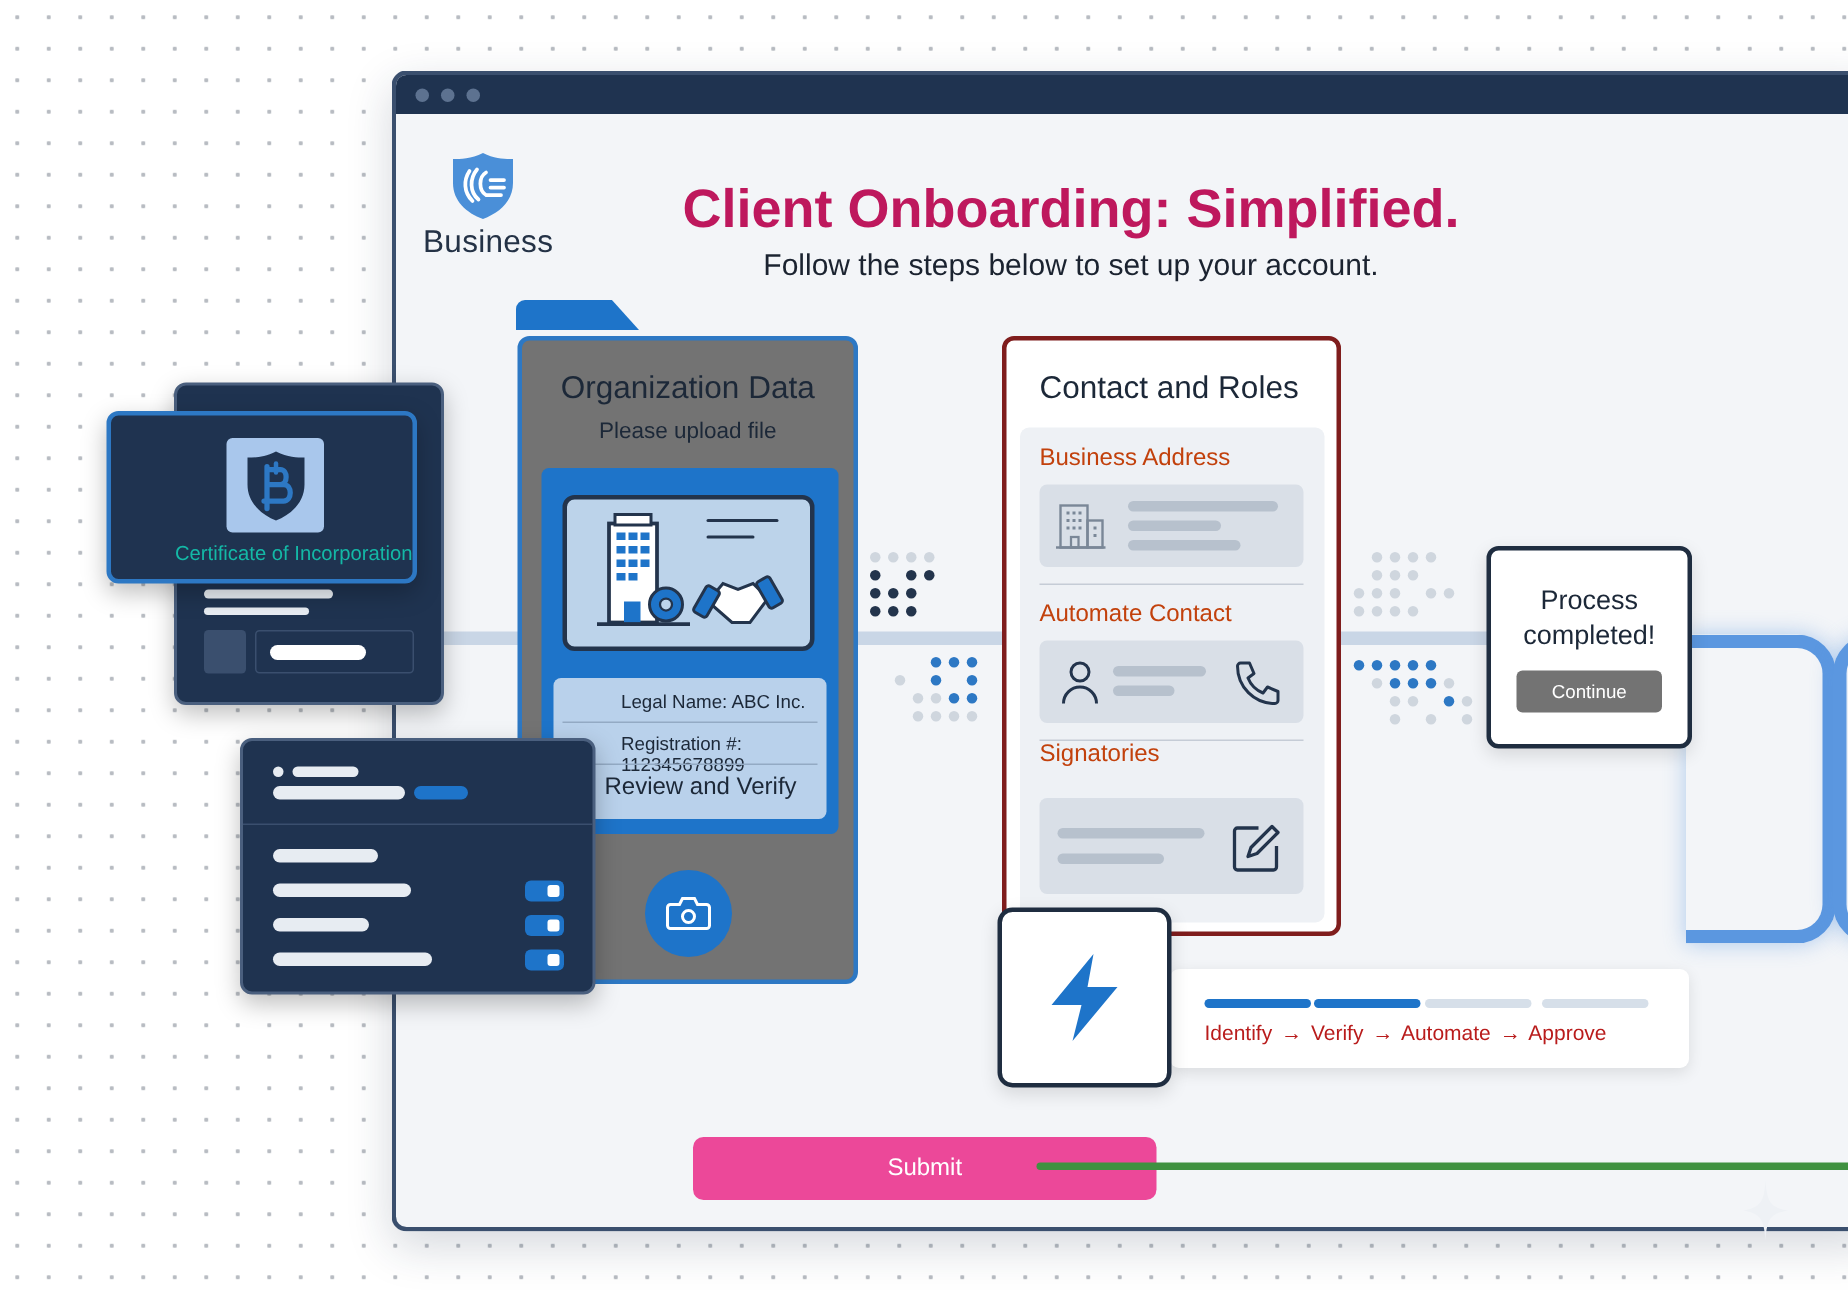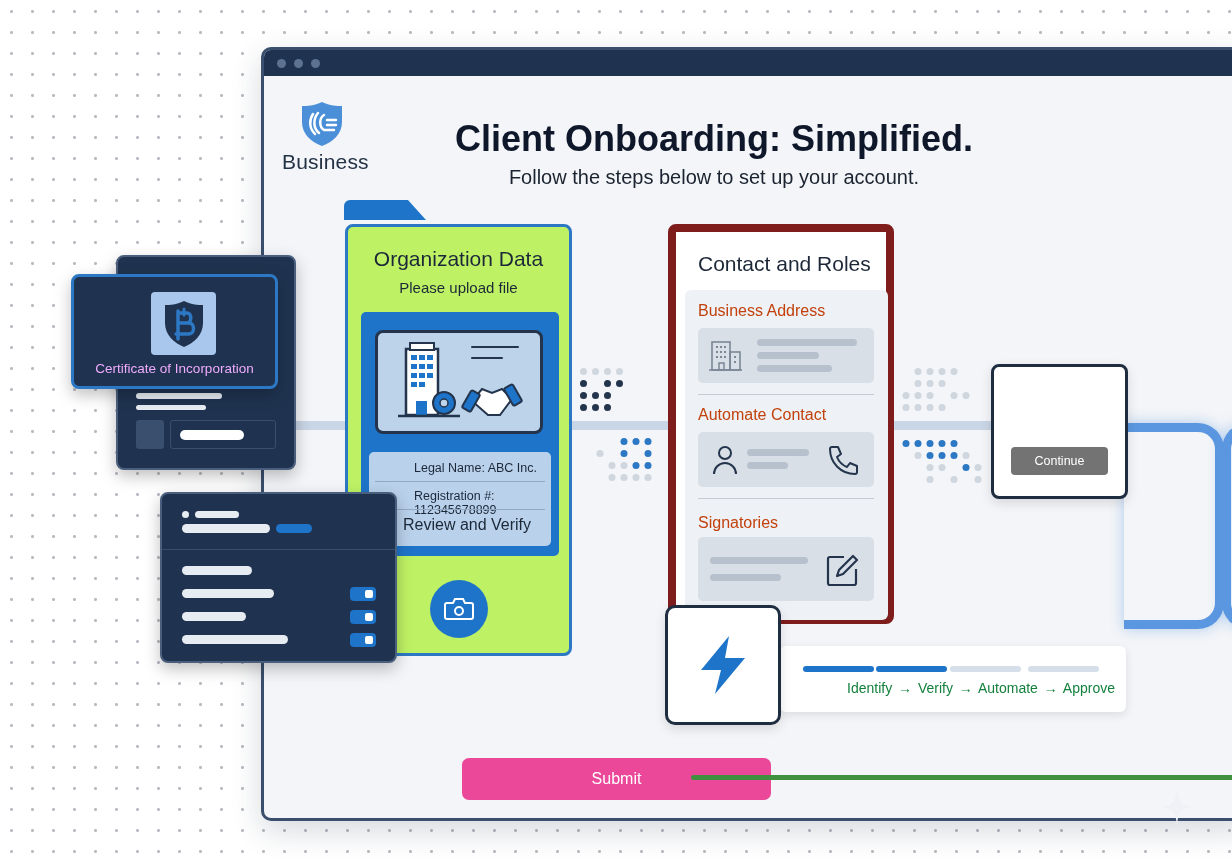--- a/index.html
+++ b/index.html
@@ -28,35 +28,35 @@
   .titlebar {
     left: 0; top: 0; width: 100%; height: 26px;
     background: #1f3350;
   }
   .dot { width: 9px; height: 9px; border-radius: 50%; background: #5d7290; top: 9px; }
 
   
   .logo-icon { left: 35px; top: 50px; width: 46px; height: 48px; }
   .logo-text { left: 18px; top: 100px; font-size: 21px; color: #243246; letter-spacing: 0.2px; }
 
-  .title { left: 0; top: 68px; width: 900px; text-align: center; font-size: 36px; font-weight: bold; color: #0f172a; padding-left: 0; }
+  .title { left: 0; top: 68px; width: 900px; text-align: center; font-size: 36px; font-weight: bold; color: #be185d; padding-left: 0; }
   .subtitle { left: 0; top: 116px; width: 900px; text-align: center; font-size: 20px; color: #1b2330; }
 
   
   .hline { height: 9px; background: #c9d6e6; }
 
   
   .folder-tab {
     left: 80px; top: 150px; width: 82px; height: 20px;
     background: #1e74c9; border-radius: 6px 6px 0 0;
     clip-path: polygon(0 0, 78% 0, 100% 100%, 0 100%);
   }
   .org-card {
     left: 81px; top: 174px; width: 227px; height: 432px;
-    background: #bef264; border: 3px solid #2d78c4; border-radius: 8px;
+    background: #737373; border: 3px solid #2d78c4; border-radius: 8px;
   }
   .card-title { width: 100%; text-align: center; font-size: 21px; color: #1c2838; }
   .card-sub { width: 100%; text-align: center; font-size: 15px; color: #1c2838; }
 
   .upload-panel {
     left: 13px; top: 85px; width: 198px; height: 244px;
     background: #1e74c9; border-radius: 5px;
   }
   .illus {
     left: 14px; top: 18px; width: 168px; height: 104px;
@@ -71,21 +71,21 @@
   .review { left: 8px; top: 62px; font-size: 16px; color: #1c2838; display: flex; align-items: center; gap: 8px; }
 
   .camera-btn {
     left: 82px; top: 353px; width: 58px; height: 58px; border-radius: 50%;
     background: #1e74c9; display: flex; align-items: center; justify-content: center;
   }
 
   
   .contact-card {
     left: 404px; top: 174px; width: 226px; height: 400px;
-    background: #ffffff; border: 8px solid #7f1d1d; border-radius: 8px;
+    background: #ffffff; border: 3px solid #7f1d1d; border-radius: 8px;
   }
   .contact-inner {
     left: 9px; top: 58px; width: 203px; height: 330px;
     background: #eef1f5; border-radius: 6px;
   }
   .section-label { left: 13px; font-size: 16px; color: #c2410c; }
   .section-box { left: 13px; width: 176px; background: #d9dfe7; border-radius: 5px; }
   .sep { left: 13px; width: 176px; height: 1px; background: #c5ccd6; }
   .bar { background: #b7c1cd; border-radius: 4px; height: 7px; position: absolute; }
 
@@ -123,21 +123,21 @@
     background: #ffffff; border: 3px solid #1f2d40; border-radius: 10px;
     display: flex; align-items: center; justify-content: center;
     box-shadow: 0 4px 12px rgba(0,0,0,0.12);
   }
   .steps-card {
     left: 516px; top: 596px; width: 346px; height: 66px;
     background: #ffffff; border-radius: 6px;
     box-shadow: 0 3px 10px rgba(0,0,0,0.1);
   }
   .step-bar { top: 20px; height: 6px; width: 71px; border-radius: 3px; }
-  .steps-label { left: 23px; top: 34px; font-size: 14px; color: #15803d; word-spacing: 2px; white-space: nowrap; margin-left: 44px; }
+  .steps-label { left: 23px; top: 34px; font-size: 14px; color: #b91c1c; word-spacing: 2px; white-space: nowrap; }
 
   
   .submit-btn {
     left: 198px; top: 708px; width: 309px; height: 42px;
     background: #ec4899; border-radius: 7px; color: #ffffff; font-size: 16px;
     display: flex; align-items: center; justify-content: center; cursor: pointer;
     padding-right: 0;
   }
   .green-line { left: 427px; top: 725px; width: 570px; height: 5px; background: #3f9140; border-radius: 3px; }
 
@@ -149,21 +149,21 @@
   }
   .cert-card {
     left: 71px; top: 274px; width: 207px; height: 115px;
     background: #1f3350; border: 3px solid #2d78c4; border-radius: 8px;
     box-shadow: 0 6px 16px rgba(0,0,0,0.25);
   }
   .cert-icon {
     left: 77px; top: 15px; width: 65px; height: 63px;
     background: #a9c7ec; border-radius: 4px; display: flex; align-items: center; justify-content: center;
   }
-  .cert-label { left: 0; top: 84px; width: 100%; text-align: center; color: #f0abfc; font-size: 13.5px; }
+  .cert-label { left: 0; top: 84px; width: 100%; text-align: right; color: #14b8a6; font-size: 13.5px; }
   .pill { position: absolute; background: #e7ecf2; border-radius: 4px; }
 
   .settings-card {
     left: 160px; top: 492px; width: 237px; height: 171px;
     background: #1f3350; border: 2px solid #4a5f7e; border-radius: 8px;
     box-shadow: 0 6px 16px rgba(0,0,0,0.25);
   }
   .toggle {
     position: absolute; width: 26px; height: 14px; background: #1e74c9; border-radius: 4px;
   }
@@ -382,36 +382,37 @@
           <circle cx="15" cy="9" r="6" fill="none" stroke="#23344c" stroke-width="2"></circle>
           <path d="M4 30 a11 11 0 0 1 22 0" fill="none" stroke="#23344c" stroke-width="2"></path>
         </svg>
         <div class="bar" style="left:49px; top:17px; width:62px;"></div>
         <div class="bar" style="left:49px; top:30px; width:41px;"></div>
         <svg class="abs" style="left:128px; top:12px;" width="34" height="32" viewBox="0 0 34 32">
           <path d="M6 3 L12 3 L15 10 L11 13 C13 18 16 21 21 23 L24 19 L31 22 L31 28 C31 29 30 30 29 30 C15 30 4 19 4 5 C4 4 5 3 6 3Z" fill="none" stroke="#23344c" stroke-width="2" stroke-linejoin="round"></path>
         </svg>
       </div>
       <div class="sep abs" style="top:208px;"></div>
-      <div class="section-label abs" style="top:224px;text-align:right;">Signatories</div>
+      <div class="section-label abs" style="top:209px;text-align:right;">Signatories</div>
       <div class="section-box abs" style="top:247px; height:64px;">
         <div class="bar" style="left:12px; top:20px; width:98px;"></div>
         <div class="bar" style="left:12px; top:37px; width:71px;"></div>
         <svg class="abs" style="left:128px; top:16px;" width="34" height="34" viewBox="0 0 34 34">
           <path d="M18 4 H4 a2 2 0 0 0 -2 2 V30 a2 2 0 0 0 2 2 H28 a2 2 0 0 0 2 -2 V16" fill="none" stroke="#23344c" stroke-width="2.2"></path>
           <path d="M27 3 L31 7 L17 21 L11 23 L13 17 Z" fill="none" stroke="#23344c" stroke-width="2.2" stroke-linejoin="round"></path>
         </svg>
       </div>
     </div>
   </div>
 
   <div class="pipe abs"></div>
   <div class="pipe2 abs" style="left:958px;"></div>
 
   <div class="process-card abs">
+    <div class="process-text abs">Process completed!</div>
     <div class="continue-btn abs">Continue</div>
   </div>
 
   <div class="steps-card abs">
     <div class="step-bar abs" style="left:23px; background:#1e74c9;"></div>
     <div class="step-bar abs" style="left:96px; background:#1e74c9;"></div>
     <div class="step-bar abs" style="left:170px; background:#d6dfe9;"></div>
     <div class="step-bar abs" style="left:248px; background:#d6dfe9;"></div>
     <div class="steps-label abs">Identify → Verify → Automate → Approve</div>
   </div>

